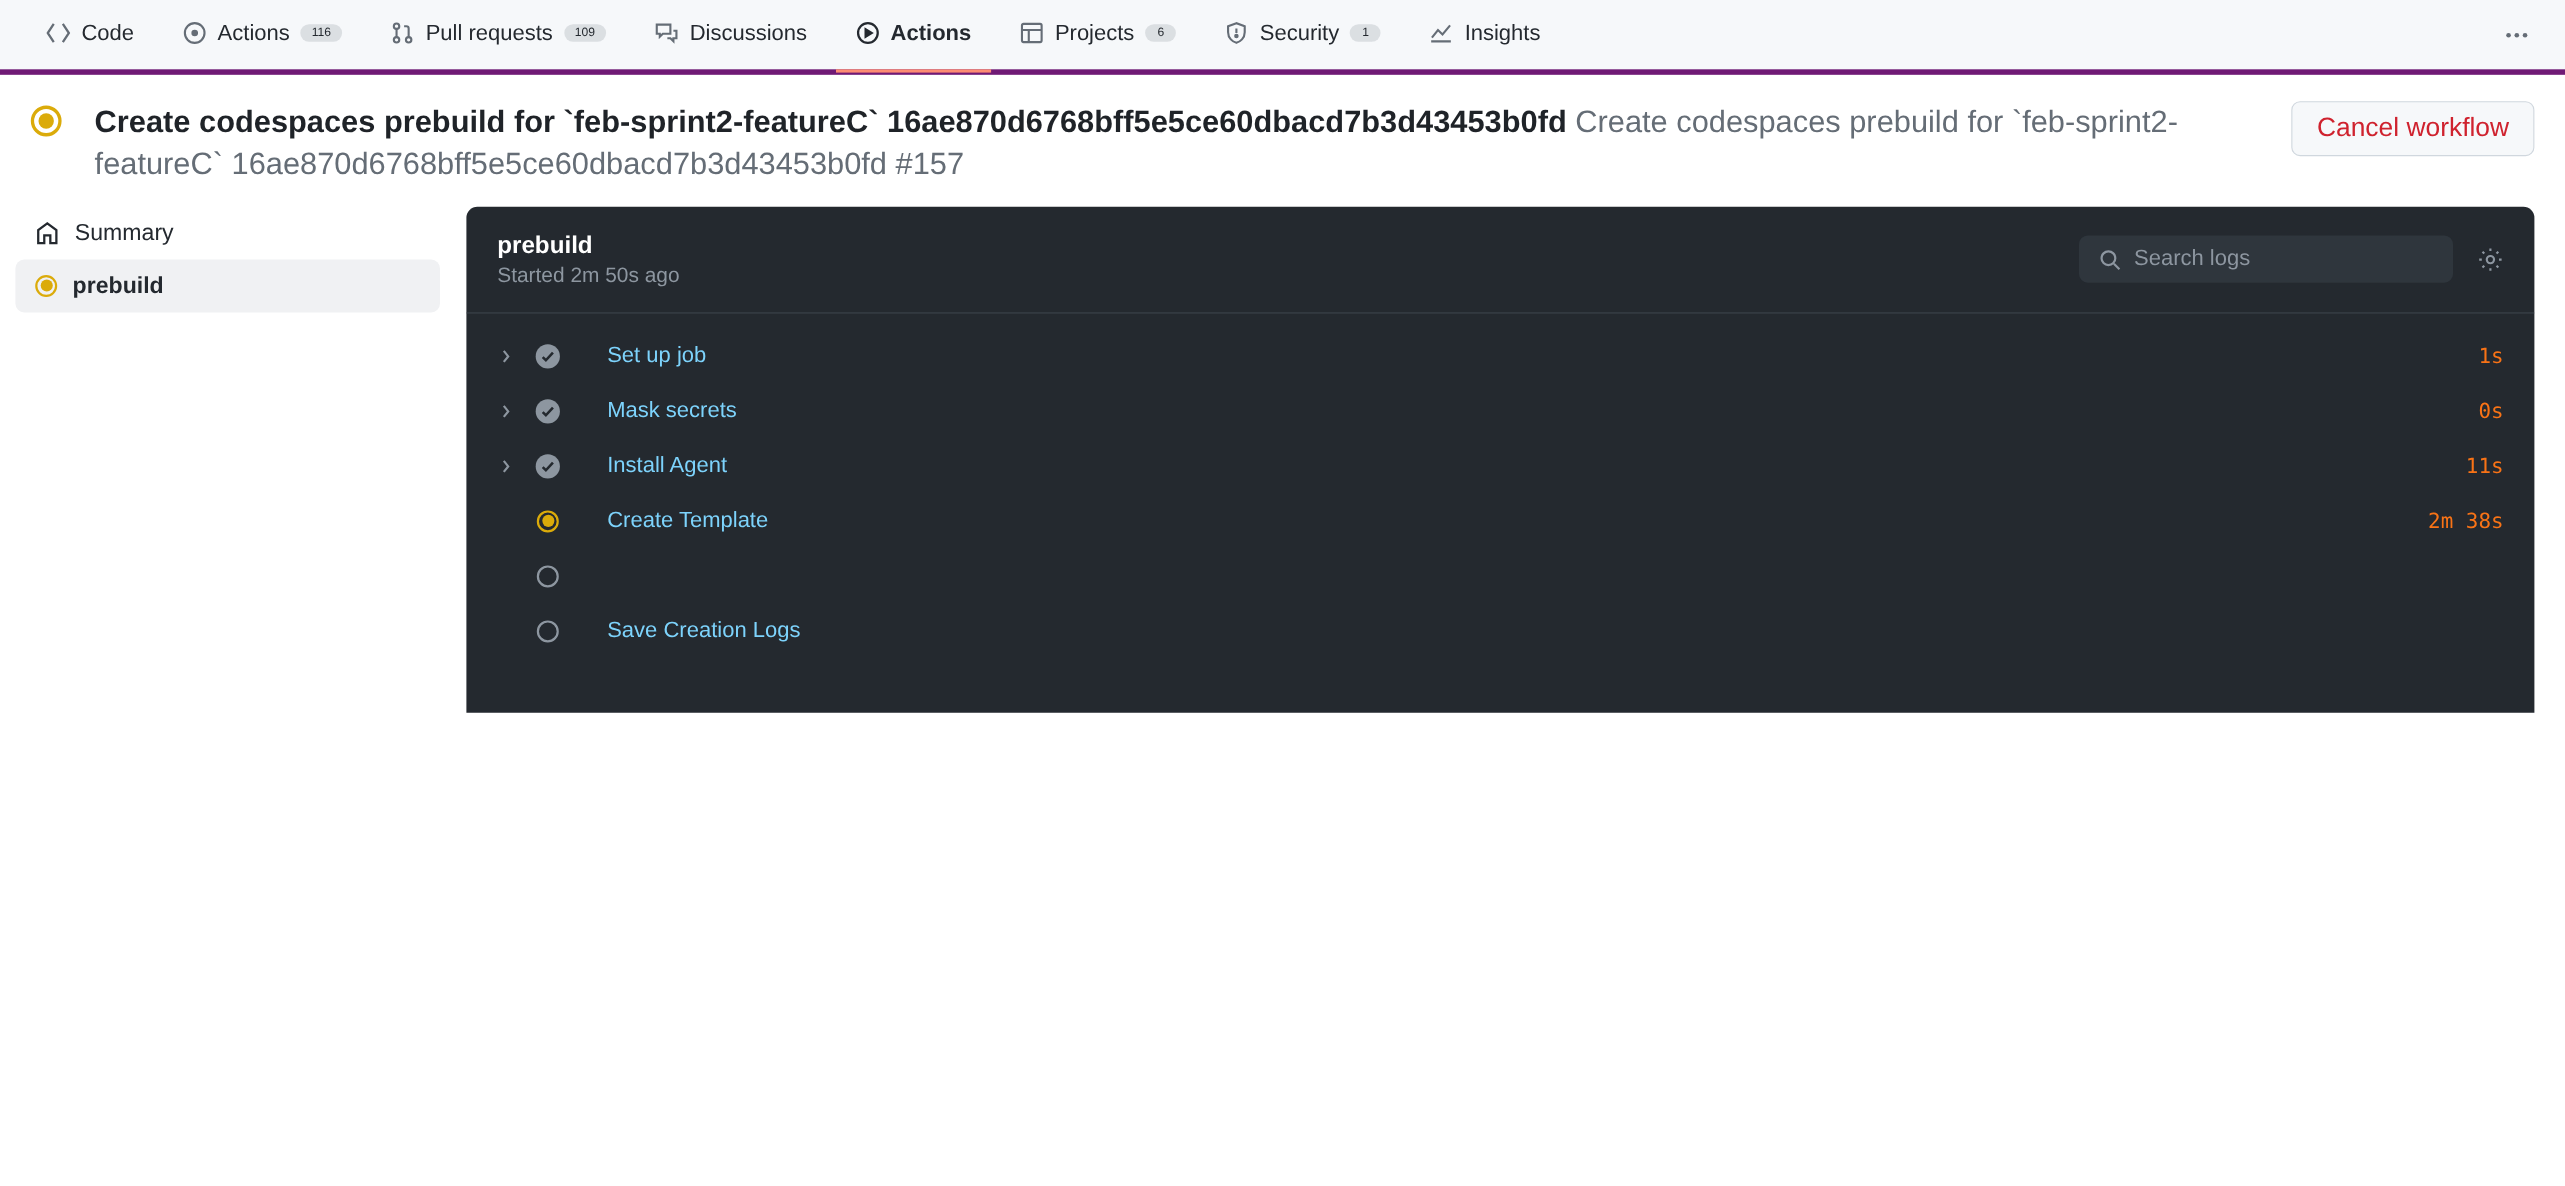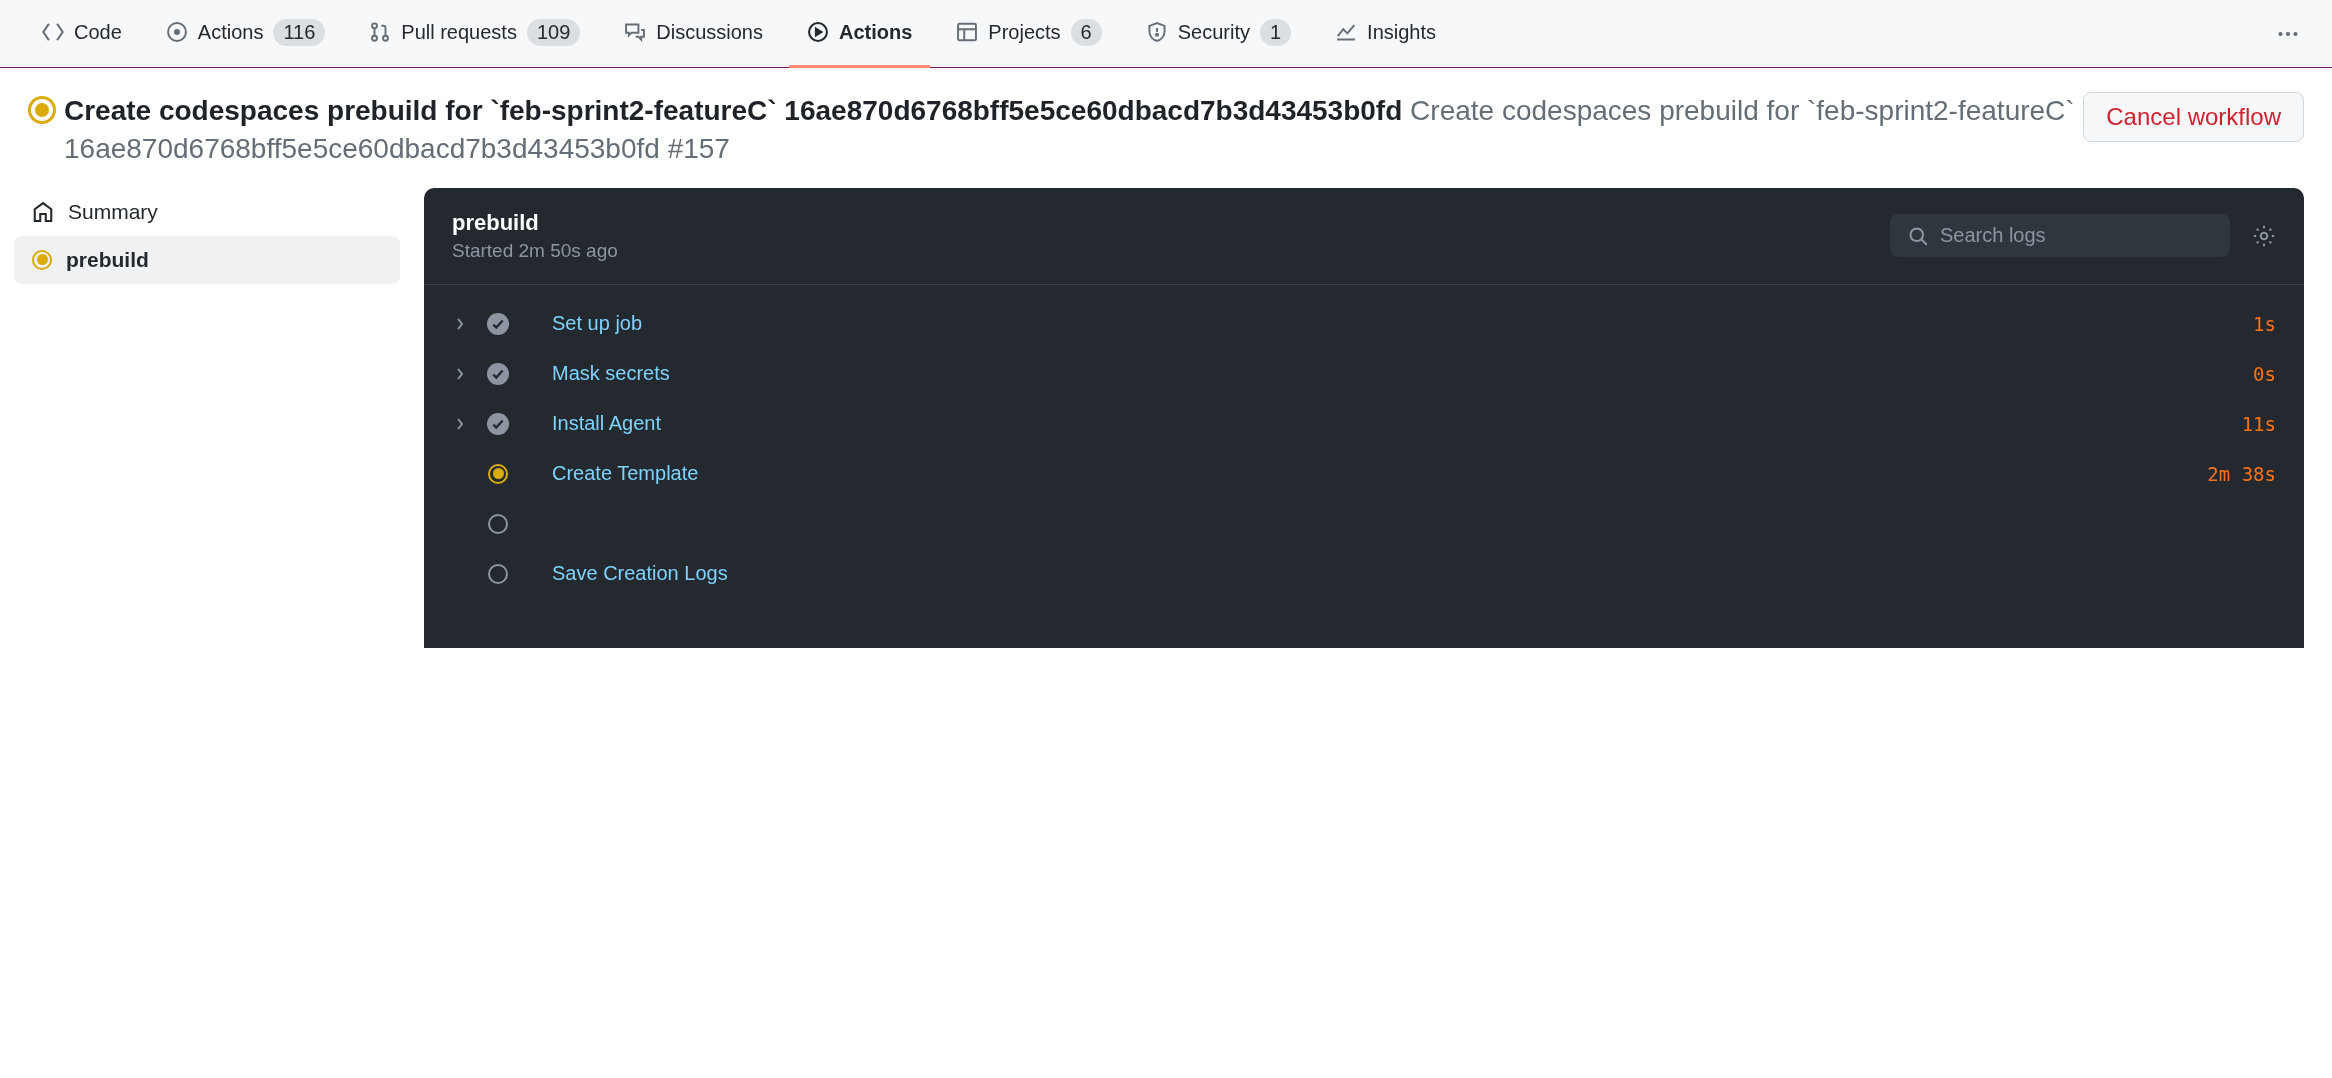--- a/index.html
+++ b/index.html
@@ -1,29 +1,29 @@
 <!DOCTYPE html>
 <html><head>
 <meta charset="utf-8">
 <style>
 * { box-sizing: border-box; margin: 0; padding: 0; }
 body { font-family: -apple-system, BlinkMacSystemFont, "Segoe UI", Helvetica, Arial, sans-serif; background: #ffffff; color: #24292f; font-size: 14px; }
 
 
-.topnav { background: #f6f8fa; border-bottom: 1px solid #701a75; padding: 0 24px; display: flex; align-items: center; height: 68px; justify-content: flex-end; }
+.topnav { background: #f6f8fa; border-bottom: 5px solid #701a75; padding: 0 24px; display: flex; align-items: center; height: 68px; justify-content: flex-end; }
 .nav-tabs { display: flex; align-items: center; gap: 8px; flex: 1; }
 .nav-tab { display: flex; align-items: center; gap: 10px; padding: 0 18px; height: 68px; cursor: pointer; font-size: 20px; color: #24292f; border-bottom: 3px solid transparent; }
 .nav-tab.active { border-bottom-color: #fd8c73; font-weight: 600; }
 .nav-tab .icon { width: 22px; height: 22px; color: #656d76; display: inline-flex; align-items: center; justify-content: center; }
-.nav-tab .counter { background: #d5d8dccc; color: #24292f; border-radius: 1em; padding: 2px 10px; font-size: 20px; font-weight: 500; min-width: 28px; text-align: center; }
+.nav-tab .counter { background: #d5d8dccc; color: #24292f; border-radius: 1em; padding: 2px 10px; font-size: 11px; font-weight: 500; min-width: 28px; text-align: center; }
 .kebab { width: 40px; display: flex; justify-content: center; }
 .kebab svg { color: #656d76; }
 
 
-.header { padding: 24px 28px 20px 28px; display: flex; align-items: flex-start; gap: 8px; }
+.header { padding: 24px 28px 20px 28px; display: flex; align-items: flex-start; gap: 30px; }
 .status-icon-big { width: 28px; height: 28px; flex: 0 0 28px; margin-top: 4px; }
 .title-block { flex: 1; }
 .title-line { font-size: 28px; line-height: 1.35; font-weight: 700; color: #1f2328; }
 .title-line .sub { color: #656d76; font-weight: 400; }
 .cancel-btn { background: #f6f8fa; border: 1px solid #d0d7de; border-radius: 8px; padding: 10px 22px; color: #cf222e; font-size: 24px; font-weight: 500; cursor: pointer; white-space: nowrap; }
 
 
 .main { display: flex; padding: 0 28px 28px 0; gap: 24px; align-items: flex-start; }
 .sidebar { width: 400px; flex: 0 0 400px; padding-left: 14px; }
 .side-item { display: flex; align-items: center; gap: 14px; padding: 12px 18px; border-radius: 8px; font-size: 21px; cursor: pointer; }

